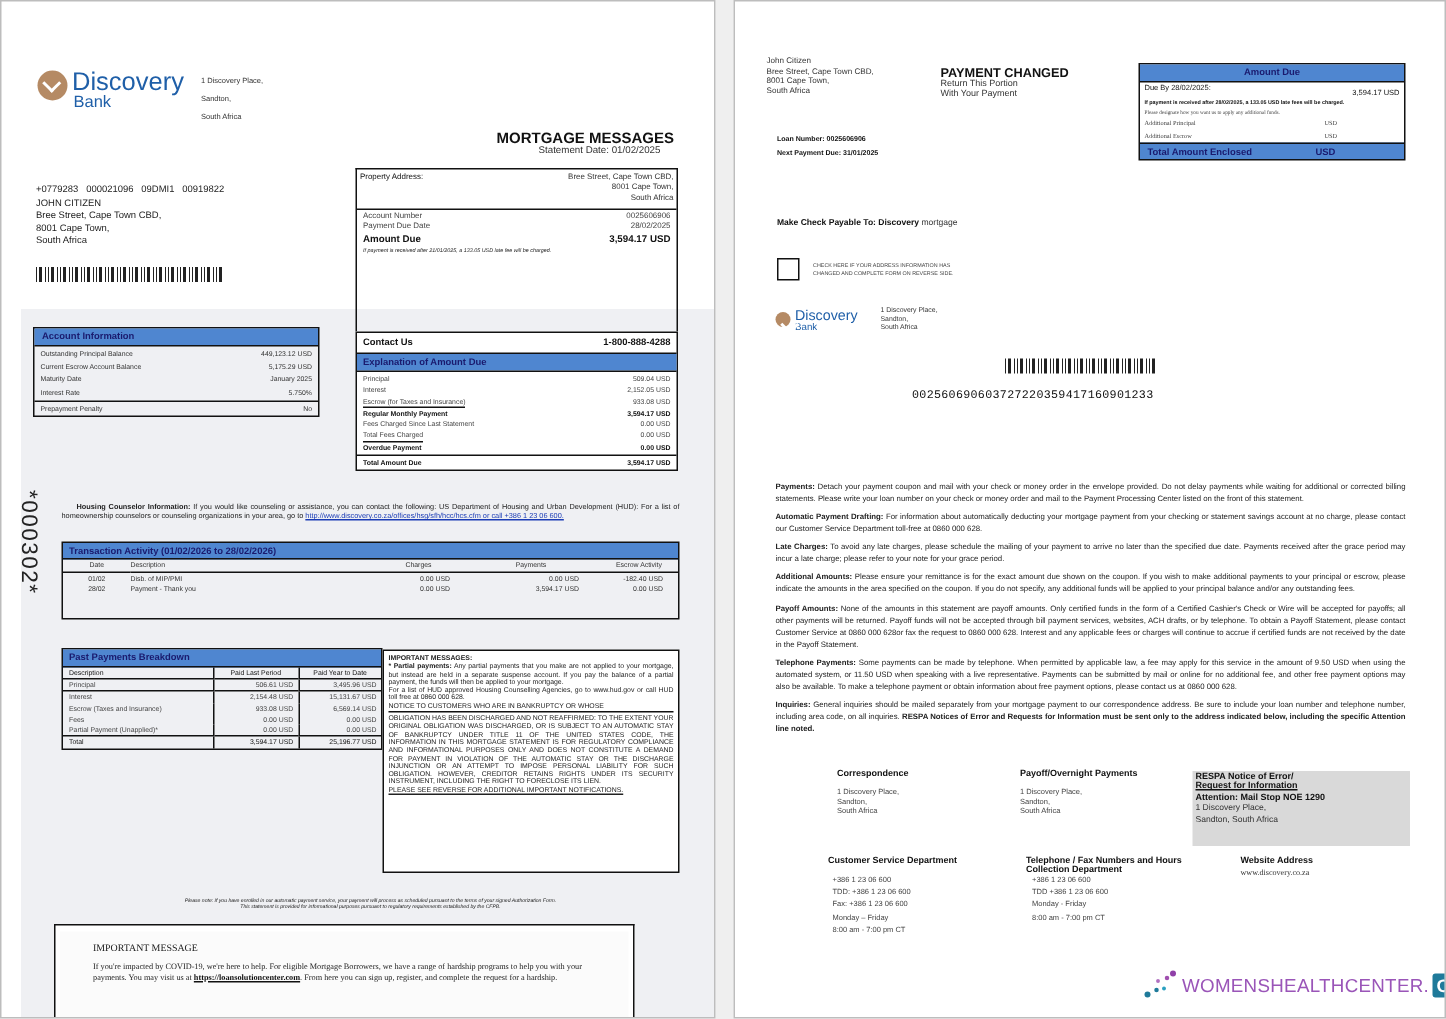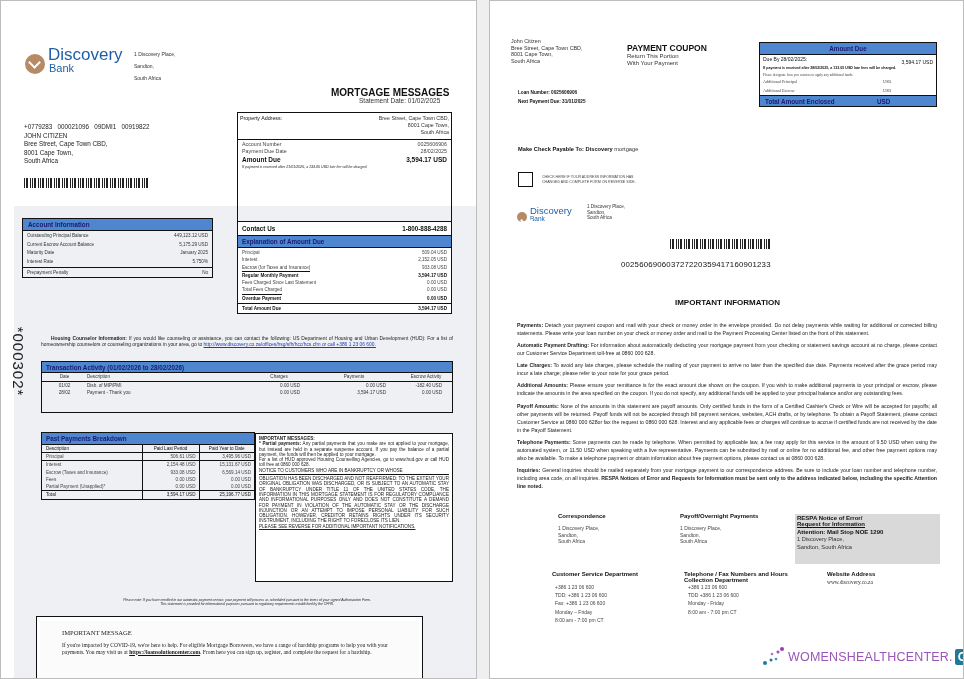--- a/index.html
+++ b/index.html
@@ -2,21 +2,21 @@
 <html><head>
 <meta charset="utf-8">
 <style>
 *{box-sizing:border-box;margin:0;padding:0}
 body{width:964px;height:679px;background:#efefef;font-family:"Liberation Sans",sans-serif;color:#111;overflow:hidden;position:relative}
 .page{position:absolute;top:0;background:#fff;border:1px solid #bdbdbd;overflow:hidden}
 #p1{left:0;width:477px;height:679px}
 #p2{left:489px;width:475px;height:679px}
 .abs{position:absolute}
 .grey{background:#eff0f3}
-.logo{display:flex;align-items:flex-end}
+.logo{display:flex;align-items:flex-start}
 .logo-mark{width:20px;height:20px;border-radius:50%;background:#b58a64;position:relative;margin-right:3px;margin-top:1px}
 .logo-mark::after{content:"";position:absolute;left:5px;top:4px;width:7px;height:7px;border-right:2.5px solid #fff;border-bottom:2.5px solid #fff;transform:rotate(45deg)}
 .logo-text{color:#1f5fa8;line-height:1}
 .bar{background:#4f86d0;color:#1a1a6e;font-weight:bold}
 table{border-collapse:collapse;width:100%}
 td,th{font-weight:normal}
 .r{text-align:right}
 .b{font-weight:bold}
 .u{text-decoration:underline}
 .barcode{height:10px;background:repeating-linear-gradient(90deg,#222 0 1px,#fff 1px 2px,#222 2px 3px,#222 3px 4px,#fff 4px 6px,#222 6px 7px,#fff 7px 8px)}
@@ -254,21 +254,21 @@
 </div>
 
 <div id="p2" class="page">
   <div class="abs" style="left:21px;top:37px;font-size:5.4px;line-height:6.6px;color:#333">
     <div>John Citizen</div>
     <div>Bree Street, Cape Town CBD,</div>
     <div>8001 Cape Town,</div>
     <div>South Africa</div>
   </div>
   <div class="abs" style="left:137px;top:42px">
-    <div style="font-size:8.5px;font-weight:bold">PAYMENT COUPON</div>
+    <div style="font-size:8.5px;font-weight:bold">PAYMENT CHANGED</div>
     <div style="font-size:6px;line-height:7px;color:#333">Return This Portion</div>
     <div style="font-size:6px;line-height:7px;color:#333">With Your Payment</div>
   </div>
   <div class="abs" style="left:28px;top:87px;font-size:4.7px;line-height:9px;font-weight:bold">
     <div>Loan Number: 0025606906</div>
     <div>Next Payment Due: 31/01/2025</div>
   </div>
 
   <div class="abs" style="left:269px;top:41px;width:178px;border:1px solid #111">
     <div class="bar" style="text-align:center;font-size:6.3px;height:11px;line-height:11px">Amount Due</div>
@@ -311,23 +311,22 @@
       <div class="logo-text" style="font-size:6.5px">Bank</div>
     </div>
   </div>
   <div class="abs" style="left:97px;top:203px;font-size:4.6px;line-height:5.6px;color:#333">
     <div>1 Discovery Place,</div>
     <div>Sandton,</div>
     <div>South Africa</div>
   </div>
 
   <div class="abs barcode" style="left:180px;top:238px;width:100px"></div>
-  <div class="abs" style="left:131px;top:259px;font-family:Liberation Sans, sans-serif;font-size:7.8px;letter-spacing:0.2px">002560690603727220359417160901233</div>
-
-  <div class="abs" style="left:0;width:475px;top:297px;text-align:center;font-size:8px;font-weight:bold">IMPORTANT INFORMATION</div>
+  <div class="abs" style="left:118px;top:259px;font-family:Liberation Mono, monospace;font-size:7.8px;letter-spacing:0.2px">002560690603727220359417160901233</div>
+
 
   <div class="abs info" style="left:27px;top:320px;width:420px;color:#222">
     <p><span class="b">Payments:</span><span> Detach your payment coupon and mail with your check or money order in the envelope provided. Do not delay payments while waiting for additional or corrected billing statements. Please write your loan number on your check or money order and mail to the Payment Processing Center listed on the front of this statement.</span></p>
     <p><span class="b">Automatic Payment Drafting:</span><span> For information about automatically deducting your mortgage payment from your checking or statement savings account at no charge, please contact our Customer Service Department toll-free at 0860 000 628.</span></p>
     <p><span class="b">Late Charges:</span><span> To avoid any late charges, please schedule the mailing of your payment to arrive no later than the specified due date. Payments received after the grace period may incur a late charge; please refer to your note for your grace period.</span></p>
     <p><span class="b">Additional Amounts:</span><span> Please ensure your remittance is for the exact amount due shown on the coupon. If you wish to make additional payments to your principal or escrow, please indicate the amounts in the area specified on the coupon. If you do not specify, any additional funds will be applied to your principal balance and/or any outstanding fees.</span></p>
     <p><span class="b">Payoff Amounts:</span><span> None of the amounts in this statement are payoff amounts. Only certified funds in the form of a Certified Cashier's Check or Wire will be accepted for payoffs; all other payments will be returned.  Payoff funds will not be accepted through bill payment services, websites, ACH drafts, or by telephone.  To obtain a Payoff Statement, please contact Customer Service at 0860 000 628or fax the request to 0860 000 628. Interest and any applicable fees or charges will continue to accrue if certified funds are not received by the date in the Payoff Statement.</span></p>
     <p><span class="b">Telephone Payments:</span><span> Some payments can be made by telephone. When permitted by applicable law, a fee may apply for this service in the amount of 9.50 USD when using the automated system, or  11.50 USD when speaking with a live representative. Payments can be submitted by mail or online for no additional fee, and other free payment options may also be available. To make a telephone payment or obtain information about free payment options, please contact us at 0860 000 628.</span></p>
     <p><span class="b">Inquiries:</span><span> General inquiries should be mailed separately from your mortgage payment to our correspondence address. Be sure to include your loan number and telephone number, including area code, on all inquiries. </span><span class="b">RESPA Notices of Error and Requests for Information must be sent only to the address indicated below, including the specific Attention line noted.</span></p>
   </div>

